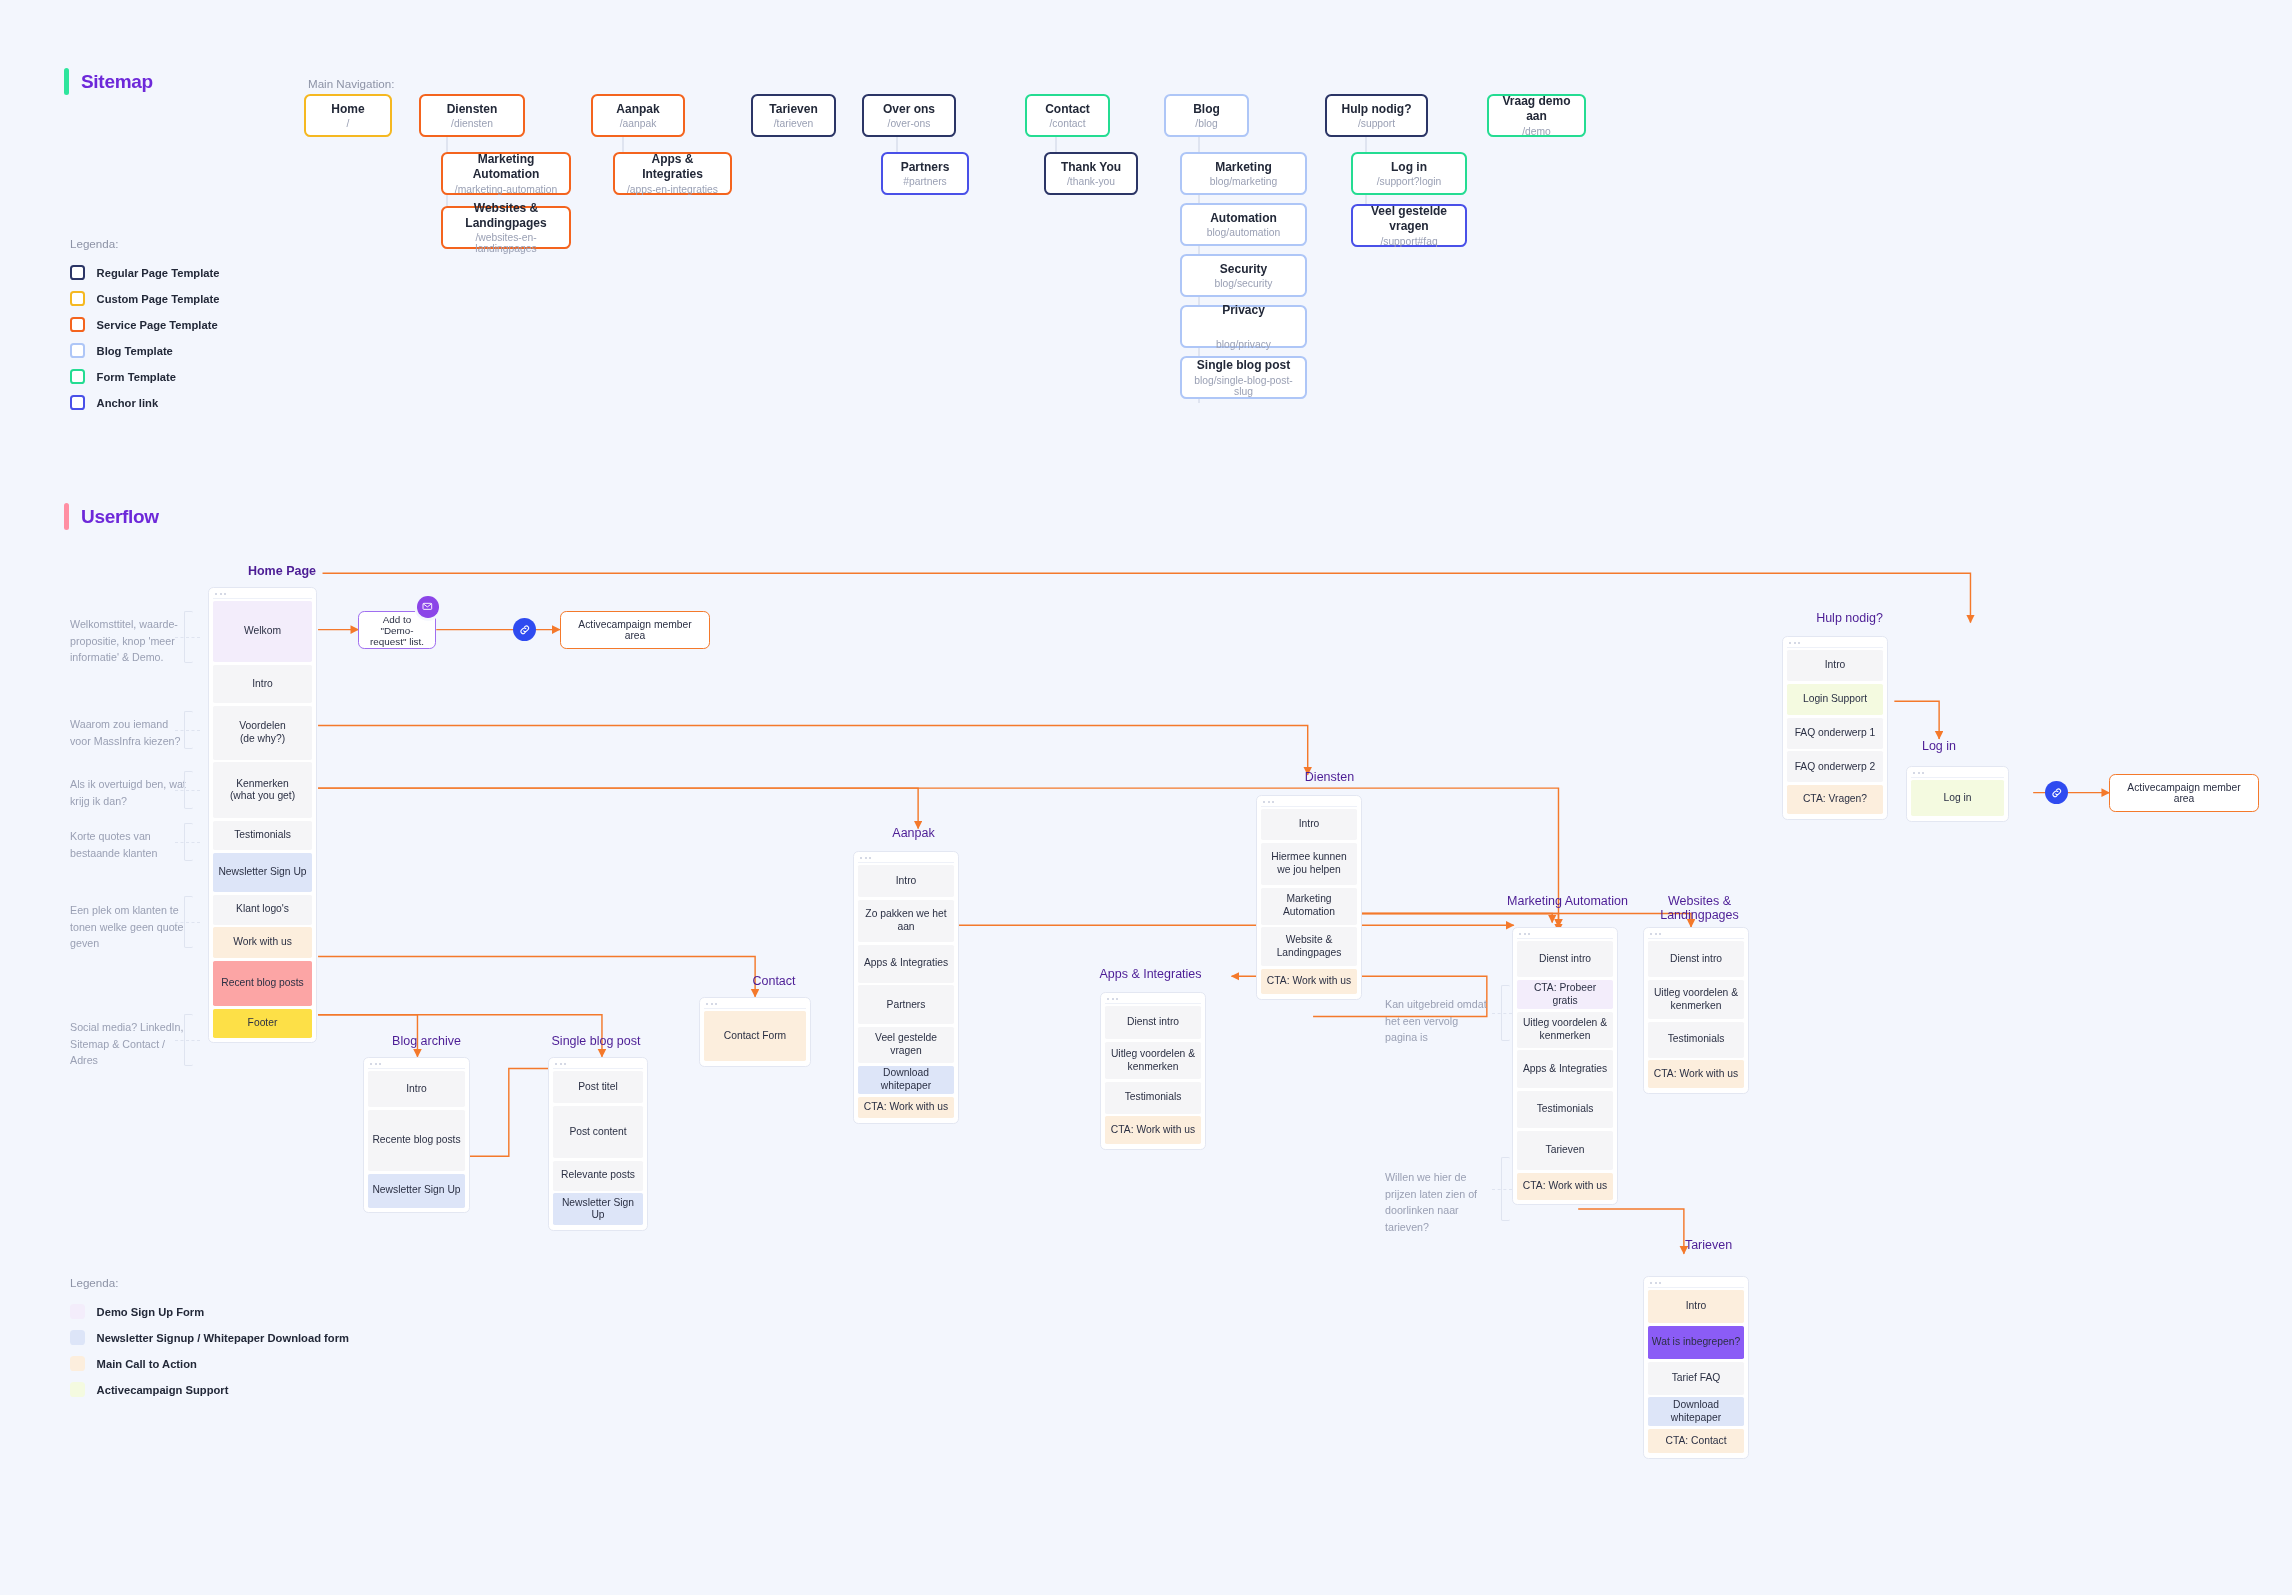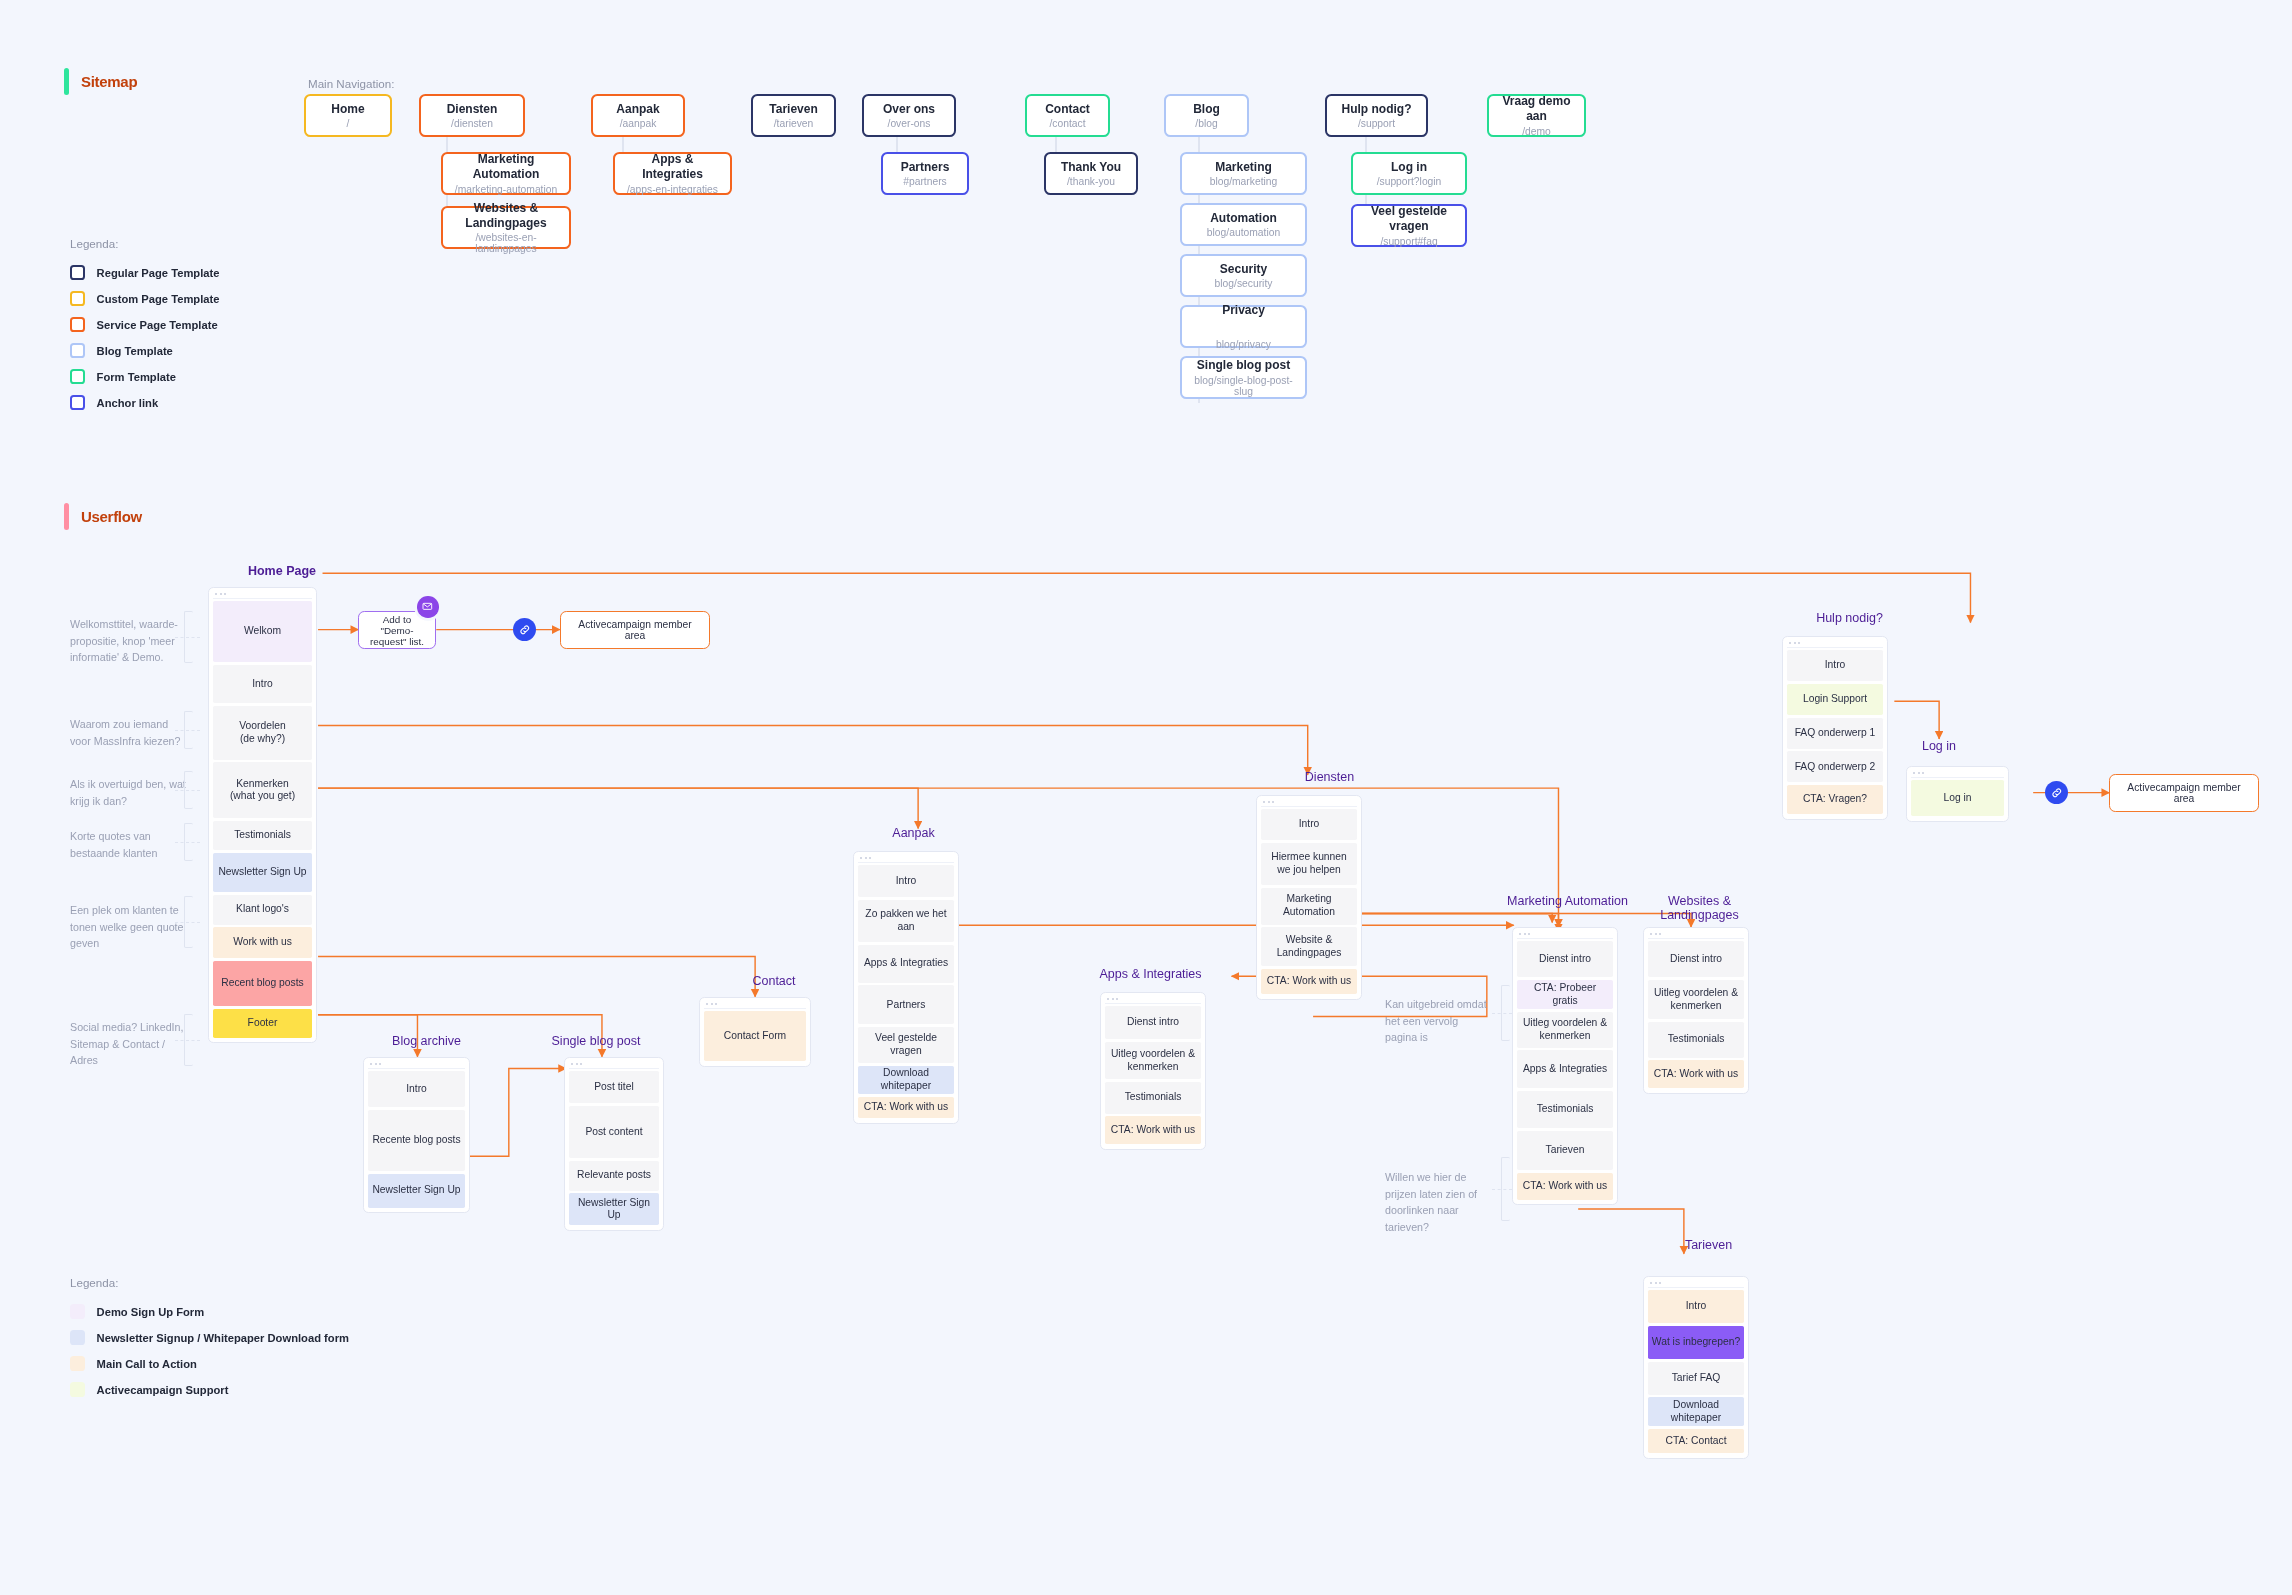--- a/index.html
+++ b/index.html
@@ -9,21 +9,21 @@
     font-family: "Liberation Sans", sans-serif;
     color: #2b3044;
     position: relative;
     overflow: hidden;
   }
   .canvas { position:absolute; inset:0; }
 
   
   .sec-head { position:absolute; display:flex; align-items:center; gap:12.5px; }
   .sec-bar { width:4.5px; height:27px; border-radius:2.7px; }
-  .sec-title { font-size:15px; font-weight:bold; letter-spacing:-0.3px; color:#c2410c; }
+  .sec-title { font-size:19px; font-weight:bold; letter-spacing:-0.3px; color:#6d28d9; }
 
   .small-label { position:absolute; font-size:11.6px; color:#8d93a6; }
 
   
   .node {
     position:absolute; background:#fff; border-radius:6.3px;
     border:2.2px solid #cfd6e6;
     display:flex; flex-direction:column; align-items:center; justify-content:center;
     text-align:center; padding:3.6px 5.4px;
   }
@@ -266,21 +266,21 @@
         <div class="bar">
           <i></i>
           <i></i>
           <i></i>
         </div>
         <div class="blk" style="background:#f5f5f7; height:36px;">Intro</div>
         <div class="blk" style="background:#f5f5f7; height:61px;">Recente blog posts</div>
         <div class="blk" style="background:#dde5f8; height:34px;">Newsletter Sign Up</div>
       </div>
       <div class="flow-title" style="left:536px; top:1034px; width:120px;">Single blog post</div>
-      <div class="browser" style="left:548px; top:1057px; width:100px;margin-left:16px;">
+      <div class="browser" style="left:548px; top:1057px; width:100px;">
         <div class="bar">
           <i></i>
           <i></i>
           <i></i>
         </div>
         <div class="blk" style="background:#f5f5f7; height:32px;">Post titel</div>
         <div class="blk" style="background:#f5f5f7; height:52px;">Post content</div>
         <div class="blk" style="background:#f5f5f7; height:30px;">Relevante posts</div>
         <div class="blk" style="background:#dde5f8; height:32px;">Newsletter Sign Up</div>
       </div>

